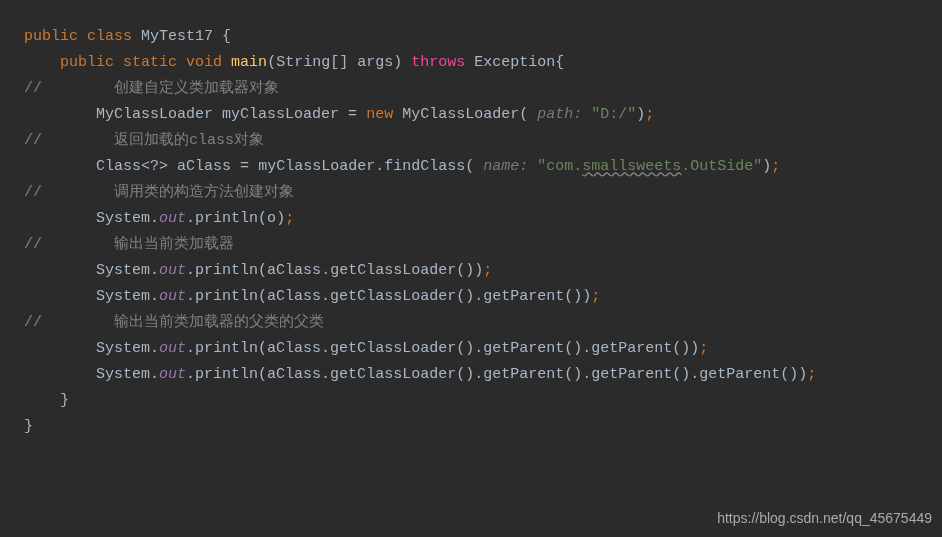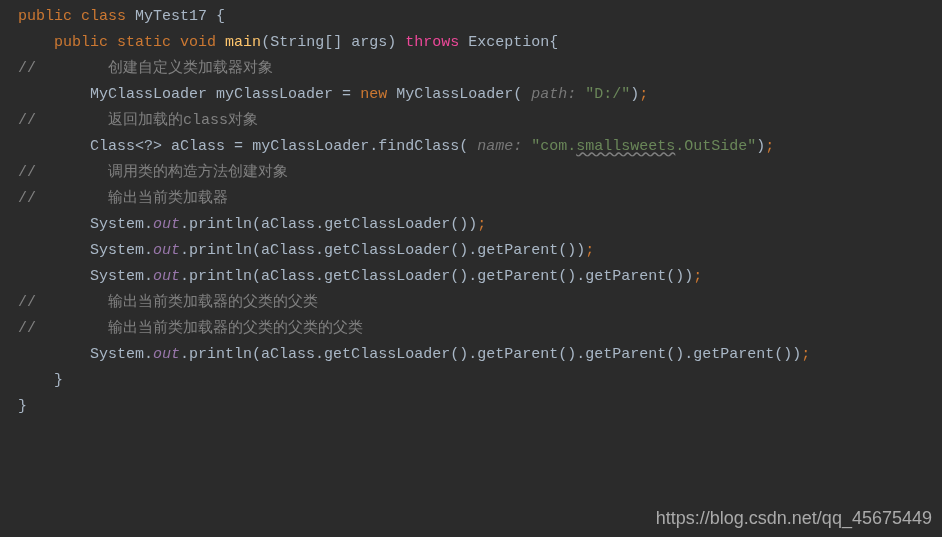--- a/index.html
+++ b/index.html
@@ -12,21 +12,22 @@
       font-family: 'Consolas', 'Monaco', 'Courier New', monospace;
       font-size: 15px;
       color: #a9b7c6;
       width: 942px;
       height: 537px;
       overflow: hidden;
       position: relative;
       line-height: 26px;
     }
     .code-container {
-      padding: 4px 10px;
+      padding: 4px 16px;
+      margin-top: 20px;
     }
     .line {
       white-space: pre;
       padding: 0 8px;
     }
     .kw-public { color: #cc7832; }
     .kw-class { color: #cc7832; }
     .kw-static { color: #cc7832; }
     .kw-void { color: #cc7832; }
     .kw-throws { color: #ec4899; }
@@ -42,21 +43,21 @@
     .brace { color: #a9b7c6; }
     .paren { color: #a9b7c6; }
     .bracket { color: #a9b7c6; }
     .var { color: #a9b7c6; text-align: right; }
     .underline-warn { text-decoration: underline wavy #808080; }
     .watermark {
       position: absolute;
       bottom: 6px;
       right: 10px;
       color: #aaa;
-      font-size: 18px;
+      font-size: 14px;
       font-family: Arial, sans-serif;
     }
   </style>
 </head>
 <body>
 
 <div class="code-container">
 
 <div class="line"><span class="kw-public">public</span> <span class="kw-class">class</span> <span class="classname">MyTest17</span> <span class="brace">{</span></div>
 
@@ -67,33 +68,33 @@
 <div class="line">        <span class="var">MyClassLoader</span> <span class="var">myClassLoader</span> <span class="punct">=</span> <span class="kw-public">new</span> <span class="var">MyClassLoader</span><span class="paren">(</span> <span class="param-hint">path:</span> <span class="string">"D:/"</span><span class="paren">)</span><span class="semicolon">;</span></div>
 
 <div class="line"><span class="comment-marker">//</span>        <span class="comment">返回加载的class对象</span></div>
 
 <div class="line">        <span class="var">Class</span><span class="punct">&lt;?&gt;</span> <span class="var">aClass</span> <span class="punct">=</span> <span class="var">myClassLoader</span><span class="punct">.</span><span class="var">findClass</span><span class="paren">(</span> <span class="param-hint">name:</span> <span class="string">"com.</span><span class="string underline-warn">smallsweets</span><span class="string">.OutSide"</span><span class="paren">)</span><span class="semicolon">;</span></div>
 
 <div class="line"><span class="comment-marker">//</span>        <span class="comment">调用类的构造方法创建对象</span></div>
 
 
 
+<div class="line">        <span class="var">System</span><span class="punct">.</span><span class="field-static">out</span><span class="punct">.</span><span class="var">println</span><span class="paren">(</span><span class="var">o</span><span class="paren">)</span><span class="semicolon">;</span></div>
 
 <div class="line"><span class="comment-marker">//</span>        <span class="comment">输出当前类加载器</span></div>
 
 <div class="line">        <span class="var">System</span><span class="punct">.</span><span class="field-static">out</span><span class="punct">.</span><span class="var">println</span><span class="paren">(</span><span class="var">aClass</span><span class="punct">.</span><span class="var">getClassLoader</span><span class="paren">()</span><span class="paren">)</span><span class="semicolon">;</span></div>
 
 
 <div class="line">        <span class="var">System</span><span class="punct">.</span><span class="field-static">out</span><span class="punct">.</span><span class="var">println</span><span class="paren">(</span><span class="var">aClass.getClassLoader().getParent()</span><span class="paren">)</span><span class="semicolon">;</span></div>
 
+<div class="line"><span class="comment-marker">//</span>        <span class="comment">输出当前类加载器的父类的父类</span></div>
+
 <div class="line">        <span class="var">System</span><span class="punct">.</span><span class="field-static">out</span><span class="punct">.</span><span class="var">println</span><span class="paren">(</span><span class="var">aClass.getClassLoader().getParent().getParent()</span><span class="paren">)</span><span class="semicolon">;</span></div>
 
-<div class="line"><span class="comment-marker">//</span>        <span class="comment">输出当前类加载器的父类的父类</span></div>
-
-<div class="line"><span class="comment-marker">//</span>        <span class="comment">输出当前类加载器的父类的父类的父类</span></div>
 
 <div class="line">        <span class="var">System</span><span class="punct">.</span><span class="field-static">out</span><span class="punct">.</span><span class="var">println</span><span class="paren">(</span><span class="var">aClass.getClassLoader().getParent().getParent().getParent()</span><span class="paren">)</span><span class="semicolon">;</span></div>
 
 <div class="line">    <span class="brace">}</span></div>
 
 <div class="line"><span class="brace">}</span></div>
 
 </div>
 
 <div class="watermark">https://blog.csdn.net/qq_45675449</div>

